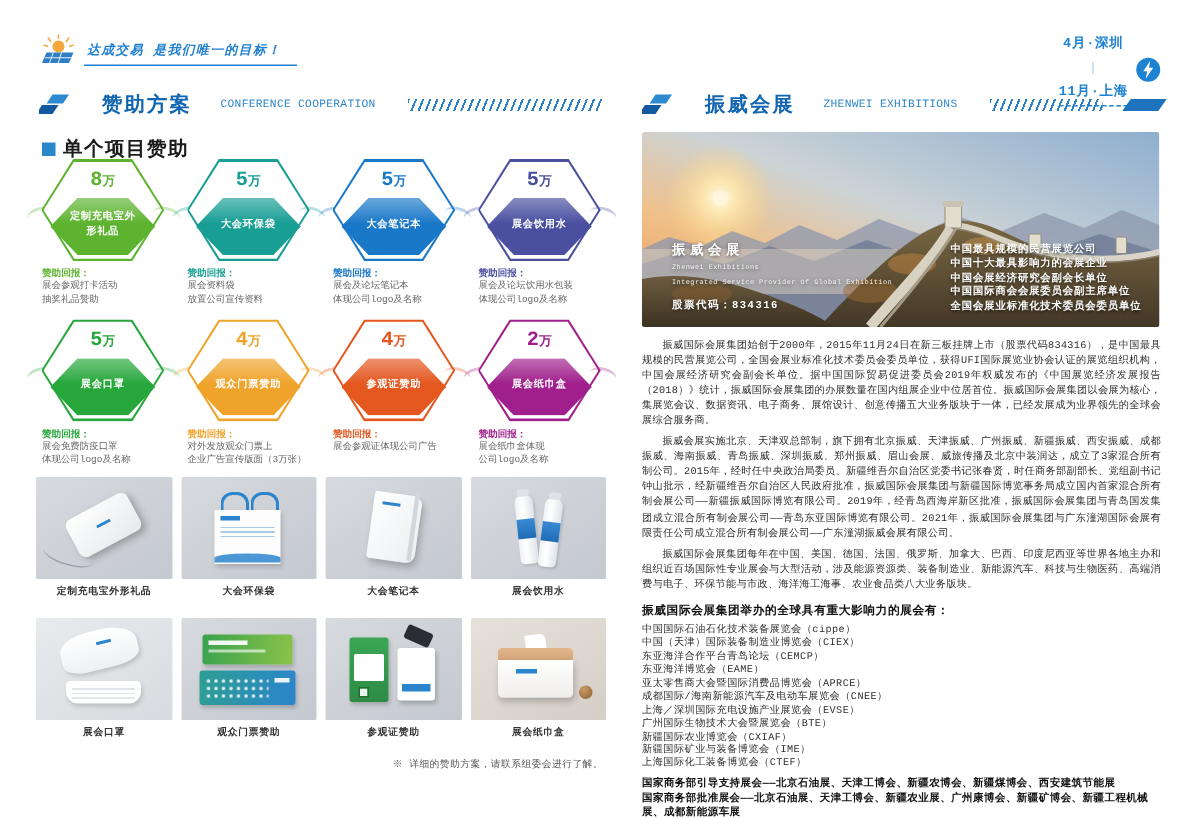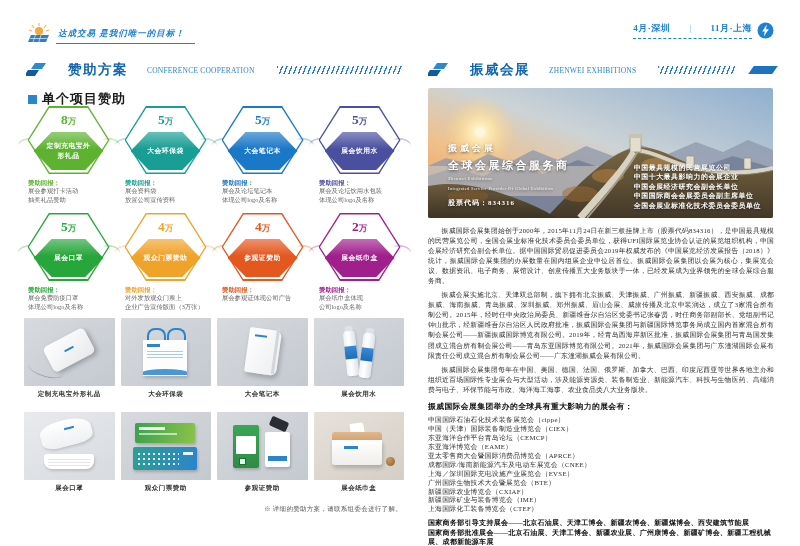--- a/index.html
+++ b/index.html
@@ -1,25 +1,25 @@
 <!DOCTYPE html>
 <html><head>
 <meta charset="utf-8">
 <style>
   html,body{margin:0;padding:0;background:#fff;}
   #page{position:relative;width:800px;height:546px;background:#fff;overflow:hidden;
-        font-family:Liberation Serif, serif;color:#222;border-radius:22px;}
+        font-family:Liberation Mono, monospace;color:#222;border-radius:22px;}
 
   
   .slogan-wrap{position:absolute;left:26px;top:22px;display:flex;align-items:flex-end;gap:4px;}
   .slogan{color:#1f7fd0;font-style:italic;font-weight:700;font-size:8.5px;letter-spacing:1px;
           border-bottom:1px solid #1f7fd0;padding:0 10px 3px 2px;}
   .schedule{position:absolute;right:26px;top:22px;display:flex;align-items:center;gap:5px;}
-  .schedule-text{display:flex;align-items:center;gap:16px;color:#1e82d2;font-weight:700;font-size:9px;
-          border-bottom:1.5px dashed #1e82d2;padding-bottom:3px;letter-spacing:0.5px;}
+  .schedule-text{display:flex;align-items:center;gap:4px;color:#1e82d2;font-weight:700;font-size:9px;
+          border-bottom:1.5px dashed #1e82d2;padding-bottom:3px;letter-spacing:0.5px;flex-direction:column;}
   .schedule-sep{font-weight:400;color:#7fb6e2;font-size:8px;}
 
   
   .sec-header{position:absolute;display:flex;align-items:center;height:20px;gap:14px;}
   .sec-header.l{left:26px;top:60px;width:376px;}
   .sec-header.r{left:428px;top:60px;width:347px;}
   .sec-title{font-size:13.5px;font-weight:700;color:#1265b0;margin-left:6px;letter-spacing:1.5px;white-space:nowrap;}
   .sec-sub{font-size:7.5px;color:#2e86c8;margin-left:5px;letter-spacing:0.2px;white-space:nowrap;}
   .stripes{flex:1;height:8px;margin-left:8px;
            background:repeating-linear-gradient(112deg,#2a7fc9 0 1.3px,rgba(255,255,255,0) 1.3px 4.4px);}
@@ -461,21 +461,20 @@
         </g>
         <rect x="200.5" y="46" width="14" height="4" fill="#c9c2b0"></rect>
         <path d="M206 64 C196 82 178 100 152 130" fill="none" stroke="#d8d2c3" stroke-width="7"></path>
         <path d="M209.5 64 C199 82 183 102 159 130" fill="none" stroke="#a49b87" stroke-width="2"></path>
         <path d="M0 130 L0 98 C30 92 62 100 92 112 C110 119 120 124 128 130 Z" fill="url(#hillL)"></path>
         <ellipse cx="40" cy="108" rx="20" ry="7" fill="#8a5f30" opacity="0.45"></ellipse>
       </svg>
 
       <div class="hero-brand">
         <div class="hb-cn">振威会展</div>
-        <div class="hb-tag">全球会展综合服务商</div>
         <div class="hb-en">Zhenwei Exhibitions</div>
         <div class="hb-en">Integrated Service Provider Of Global Exhibition</div>
         <div class="hb-stock">股票代码：834316</div>
       </div>
 
       <div class="hero-honors">
         <div>中国最具规模的民营展览公司</div>
         <div>中国十大最具影响力的会展企业</div>
         <div>中国会展经济研究会副会长单位</div>
         <div>中国国际商会会展委员会副主席单位</div>

